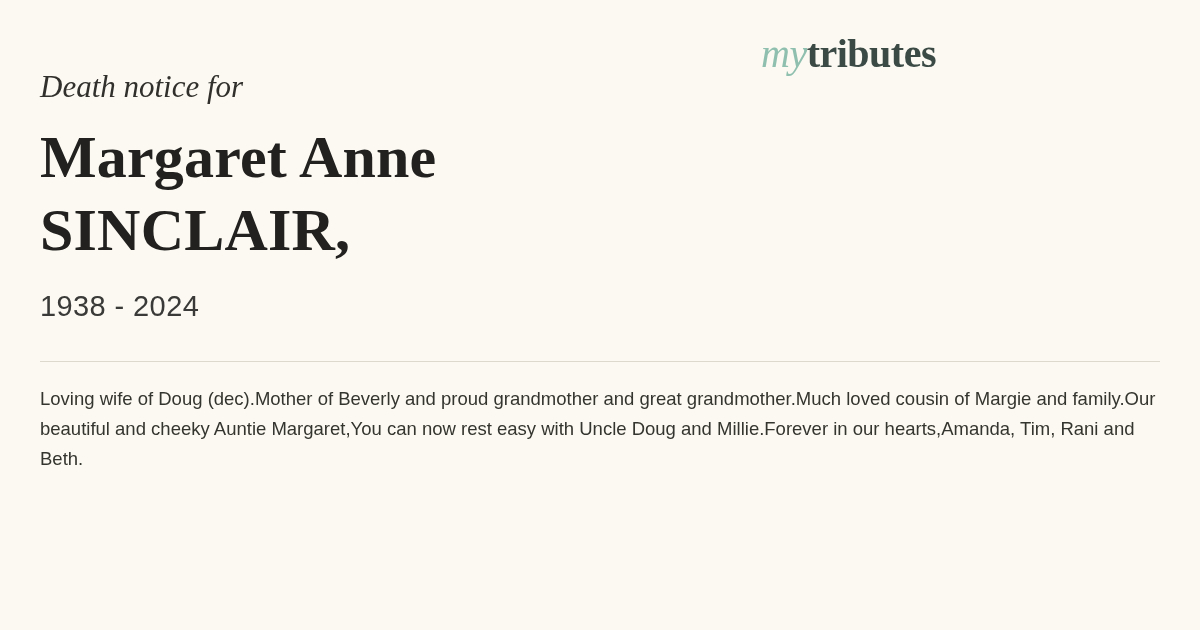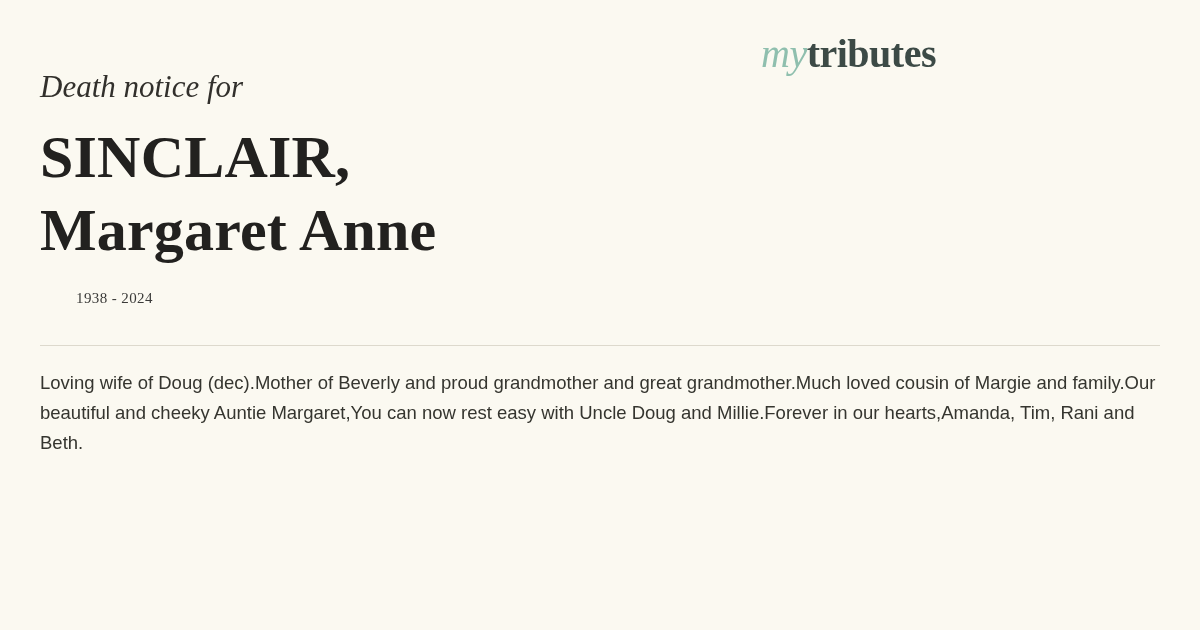--- a/index.html
+++ b/index.html
@@ -59,26 +59,25 @@
     font-size: 60px;
     line-height: 1.22;
     color: #22211f;
     margin: 0;
     letter-spacing: 0.2px;
   }
   .deceased-name .name-line {
     display: block;
   }
   .life-dates {
-    font-family: Liberation Serif, serif;
-    font-size: 15px;
+    font-family: Liberation Sans, sans-serif;
+    font-size: 29px;
     color: #3a3a38;
     margin-top: 22px;
     letter-spacing: 0.4px;
-    margin-left: 36px;
   }
   .divider {
     margin-top: 38px;
     border: 0;
     border-top: 1px solid #ddd9cd;
     width: 1120px;
   }
   .notice-body {
     margin-top: 22px;
     font-size: 18.5px;
@@ -94,22 +93,22 @@
 
   <div class="brand">
     <span class="brand-my">my</span><span class="brand-tributes">tributes</span>
   </div>
 
   <div class="content">
 
     <p class="kicker">Death notice for</p>
 
     <h1 class="deceased-name">
+      <span class="name-line">Margaret Anne</span>
       <span class="name-line">SINCLAIR,</span>
-      <span class="name-line">Margaret Anne</span>
     </h1>
 
     <div class="life-dates">1938 - 2024</div>
 
     <hr class="divider">
 
     <p class="notice-body">Loving wife of Doug (dec).Mother of Beverly and proud grandmother and great grandmother.Much loved cousin of Margie and family.Our beautiful and cheeky Auntie Margaret,You can now rest easy with Uncle Doug and Millie.Forever in our hearts,Amanda, Tim, Rani and Beth.</p>
 
   </div>
 

